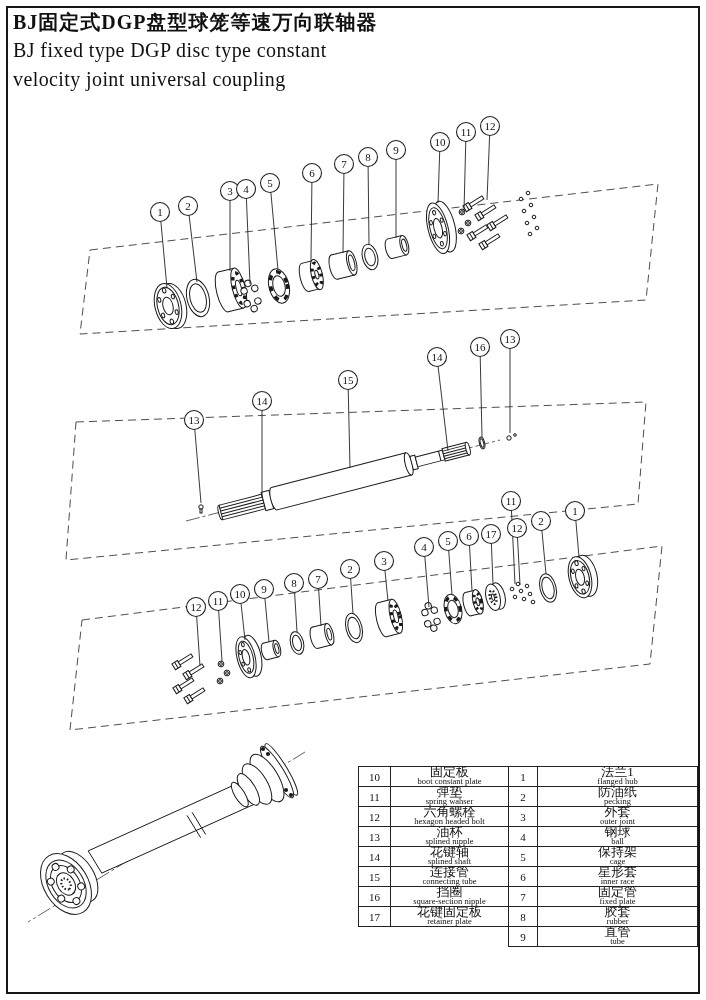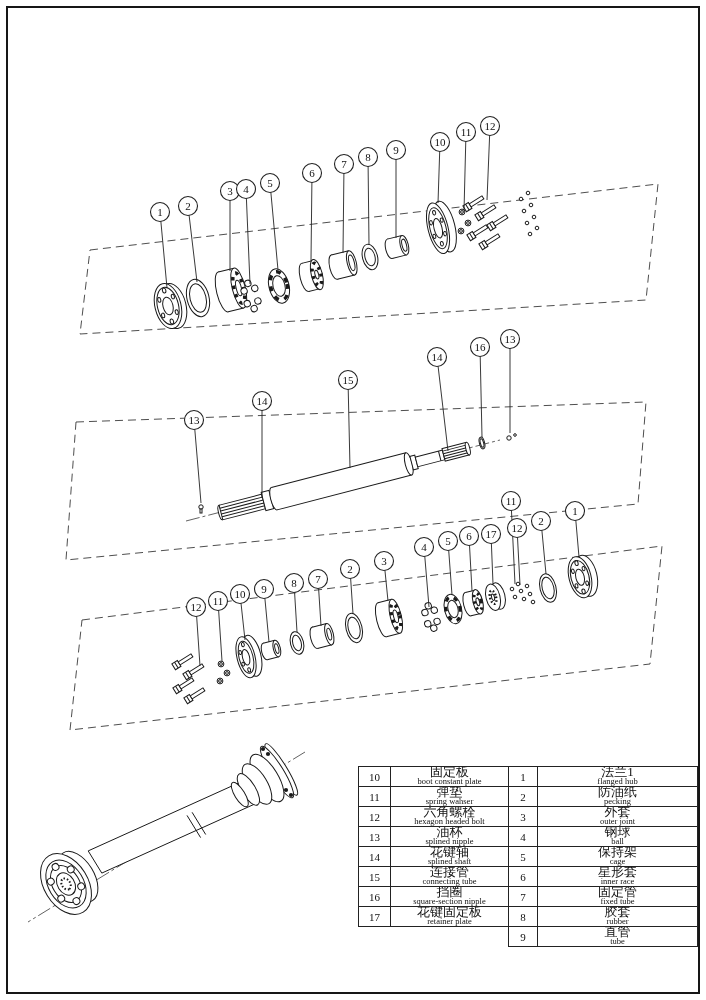--- a/index.html
+++ b/index.html
@@ -25,20 +25,25 @@
   .tables .en{font-size:8.5px;line-height:10px;white-space:nowrap}
   .t-left .no{width:32px}.t-left .nm{width:118px}
   .t-right .no{width:29px}.t-right .nm{width:160px}
 </style>
 </head>
 <body>
 
 <div class="page">
   <div class="sheet-frame"></div>
 
+  <div class="titles">
+    <div class="title-cn">BJ固定式DGP盘型球笼等速万向联轴器</div>
+    <div class="title-en">BJ fixed type DGP disc type constant</div>
+    <div class="title-en">velocity joint universal coupling</div>
+  </div>
 
   <svg class="dwg" width="706" height="1000" viewBox="0 0 706 1000">
     <defs>
       <g id="bolt">
         <rect x="-11" y="-3.4" width="6.5" height="6.8"></rect>
         <line x1="-7.8" y1="-3.4" x2="-7.8" y2="3.4"></line>
         <rect x="-4.5" y="-1.8" width="15" height="3.6"></rect>
       </g>
       <g id="washer">
           <circle r="2.9"></circle>
@@ -588,21 +593,21 @@
             <td class="no">6</td>
             <td class="nm">
               <div class="cn">星形套</div>
               <div class="en">inner race</div>
             </td>
           </tr>
           <tr>
             <td class="no">7</td>
             <td class="nm">
               <div class="cn">固定管</div>
-              <div class="en">fixed tube</div>
+              <div class="en">fixed plate</div>
             </td>
           </tr>
           <tr>
             <td class="no">8</td>
             <td class="nm">
               <div class="cn">胶套</div>
               <div class="en">rubber</div>
             </td>
           </tr>
           <tr>

